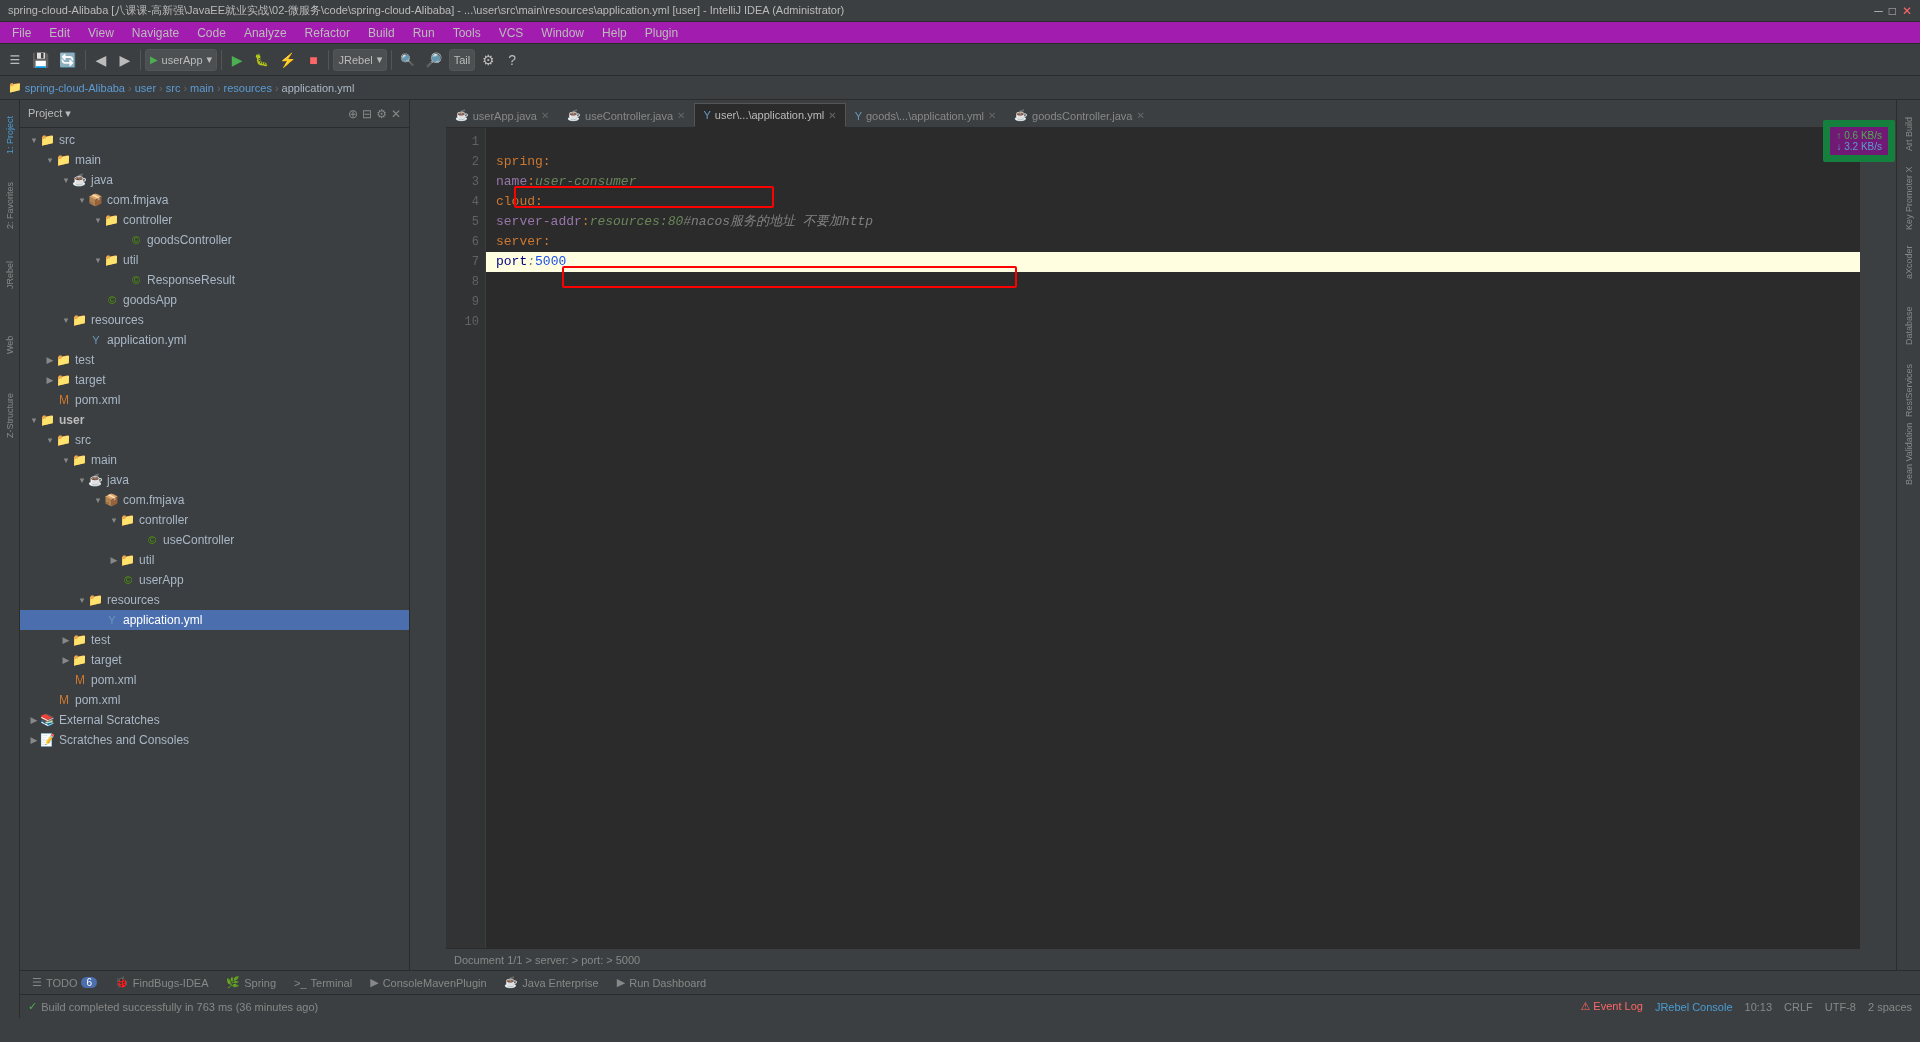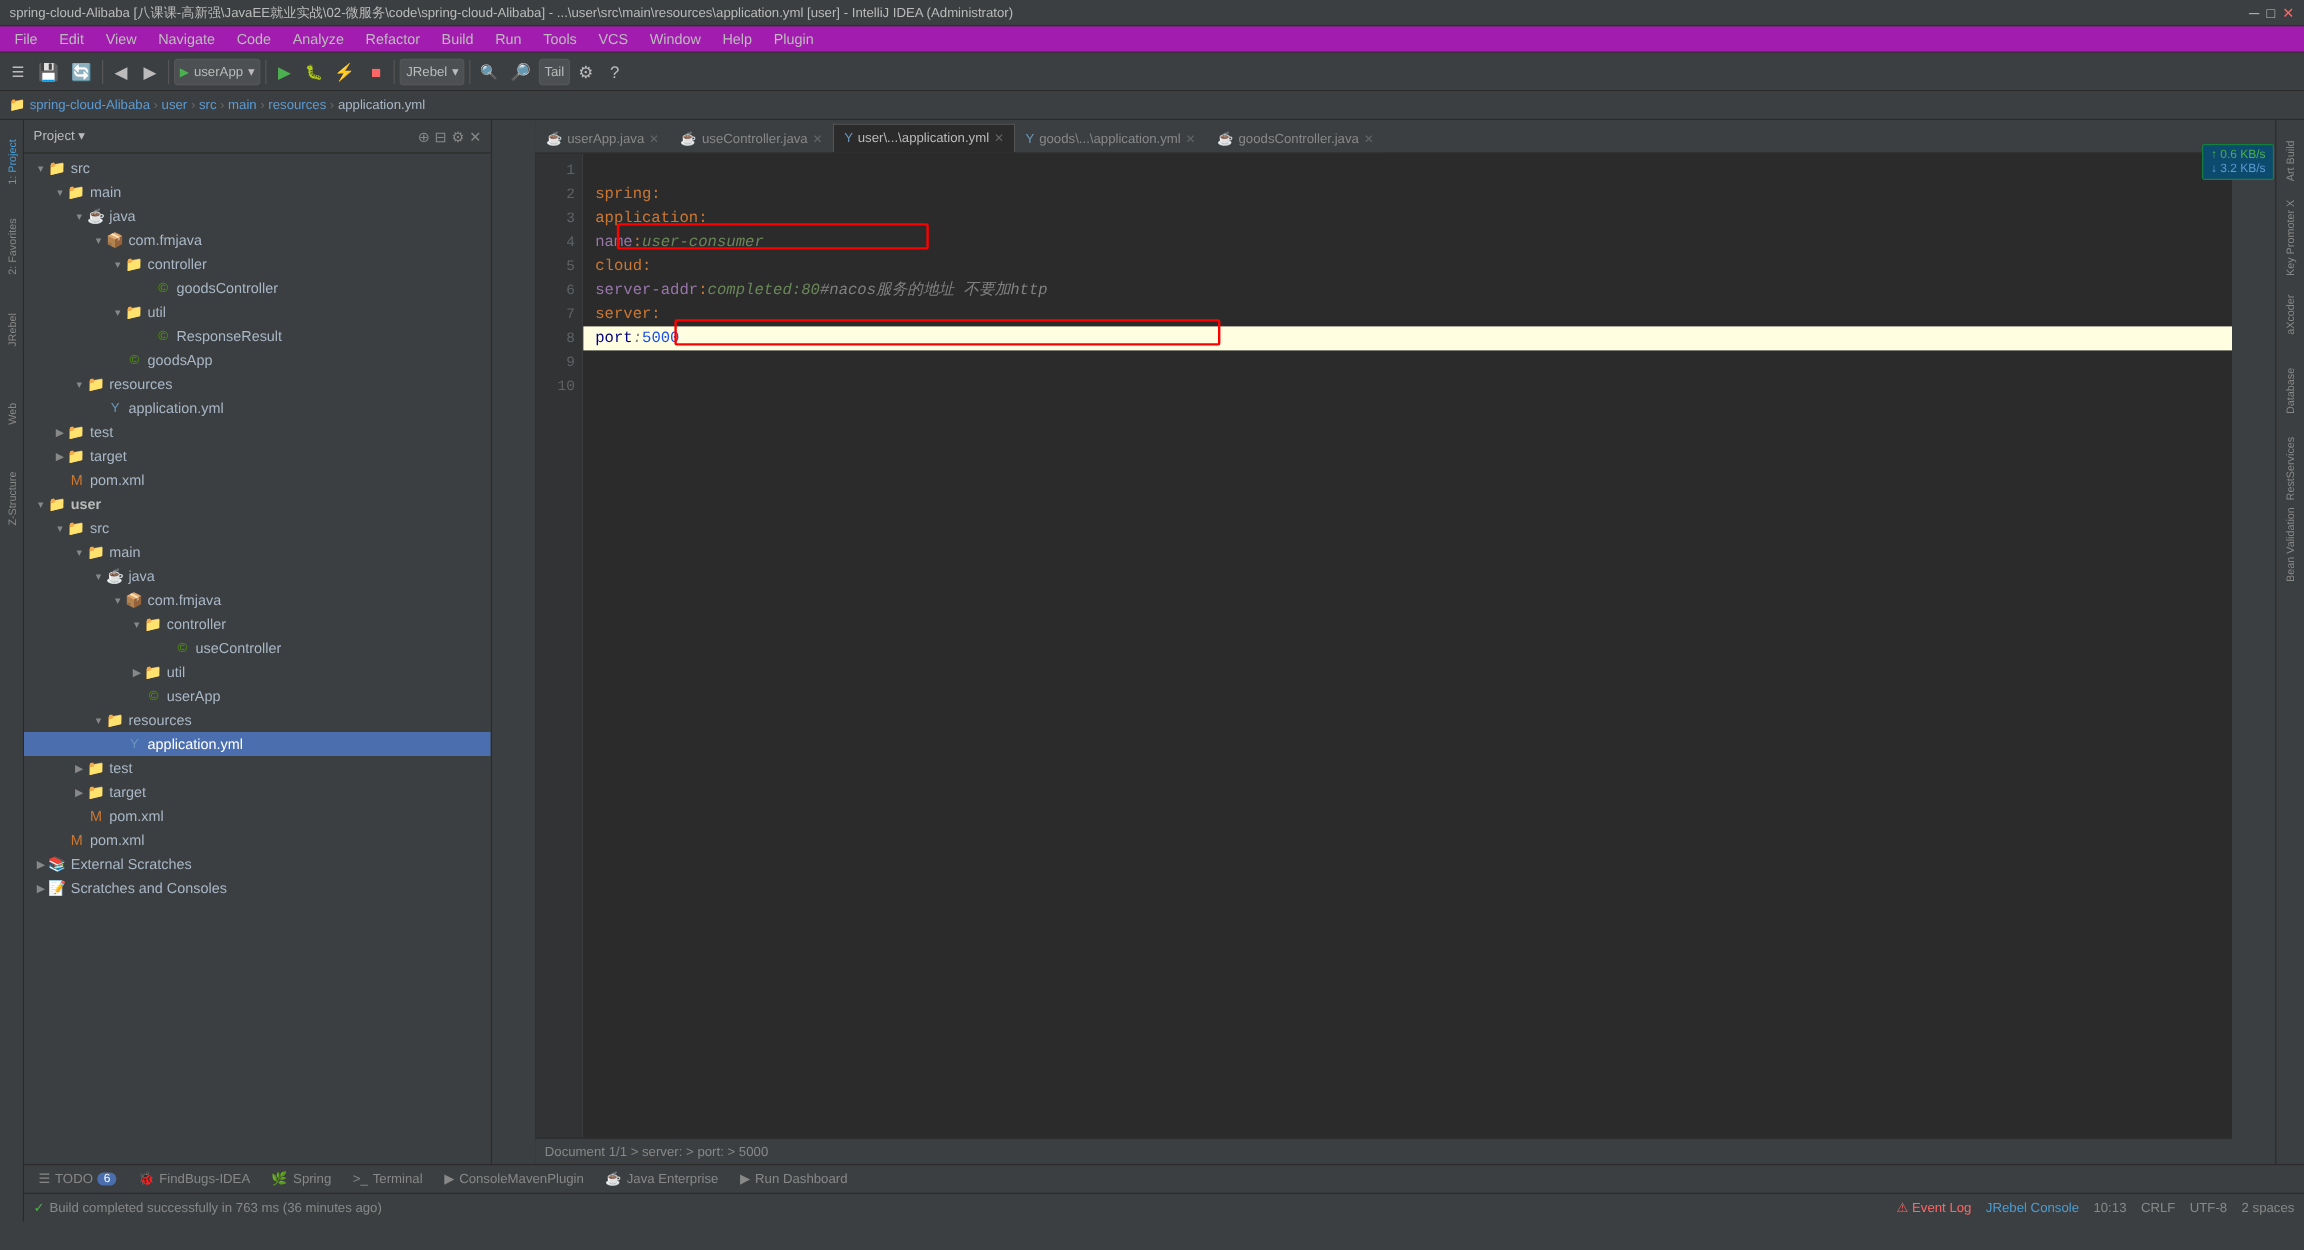--- a/index.html
+++ b/index.html
@@ -670,48 +670,47 @@
             <div>8</div>
             <div>9</div>
             <div>10</div>
           </div>
           <div id="code-area" style="position:relative;">
 
             <div class="code-line">&nbsp;</div>
 
             <div class="code-line"><span class="kw">spring:</span></div>
 
-            <div class="code-line">  <span class="kw">application:</span></div>
 
             <div class="code-line">    <span class="key">name</span><span style="color:#cc7832;">:</span> <span class="val">user-consumer</span></div>
 
             <div class="code-line">  <span class="kw">cloud:</span></div>
 
 
 
-            <div class="code-line">        <span class="key">server-addr</span><span style="color:#cc7832;">:</span> <span class="val">completed:80</span> <span class="comment">#nacos服务的地址 不要加http</span></div>
+            <div class="code-line">        <span class="key">server-addr</span><span style="color:#cc7832;">:</span> <span class="val">resources:80</span> <span class="comment">#nacos服务的地址 不要加http</span></div>
 
             <div class="code-line"><span class="kw">server:</span></div>
 
             <div class="code-line highlighted">  <span style="color:#000080;">port</span><span style="color:#808080; font-style:italic;">:</span> <span style="color:#1750eb;">5000</span></div>
 
             <div class="red-box" style="top: 58px; left: 28px; width: 260px; height: 22px;"></div>
 
             <div class="red-box" style="top: 138px; left: 76px; width: 455px; height: 22px;"></div>
           </div>
         </div>
 
         <div style="height:22px; background:#3c3f41; border-top:1px solid #2b2b2b; display:flex; align-items:center; padding:0 8px; font-size:11px; color:#888;">
           <span>Document 1/1  &gt;  server:  &gt;  port:  &gt;  5000</span>
         </div>
       </div>
 
       <div id="right-tools" style="width:24px; position:relative;">
 
-        <div style="position:absolute; top:20px; right:25px; background:#0c4a6e; border:1px solid #15803d; padding:3px 6px; font-size:10px; border-radius:2px; white-space:nowrap; z-index:10;">
+        <div style="position:absolute; top:20px; right:25px; background:#701a75; border:7px solid #15803d; padding:3px 6px; font-size:10px; border-radius:2px; white-space:nowrap; z-index:10;">
           <div class="net-up">↑ 0.6 KB/s</div>
           <div class="net-down">↓ 3.2 KB/s</div>
         </div>
         <div class="right-tool-btn">Art Build</div>
         <div class="right-tool-btn">Key Promoter X</div>
         <div class="right-tool-btn">aXcoder</div>
         <div class="right-tool-btn">Database</div>
         <div class="right-tool-btn">RestServices</div>
         <div class="right-tool-btn">Bean Validation</div>
       </div>

